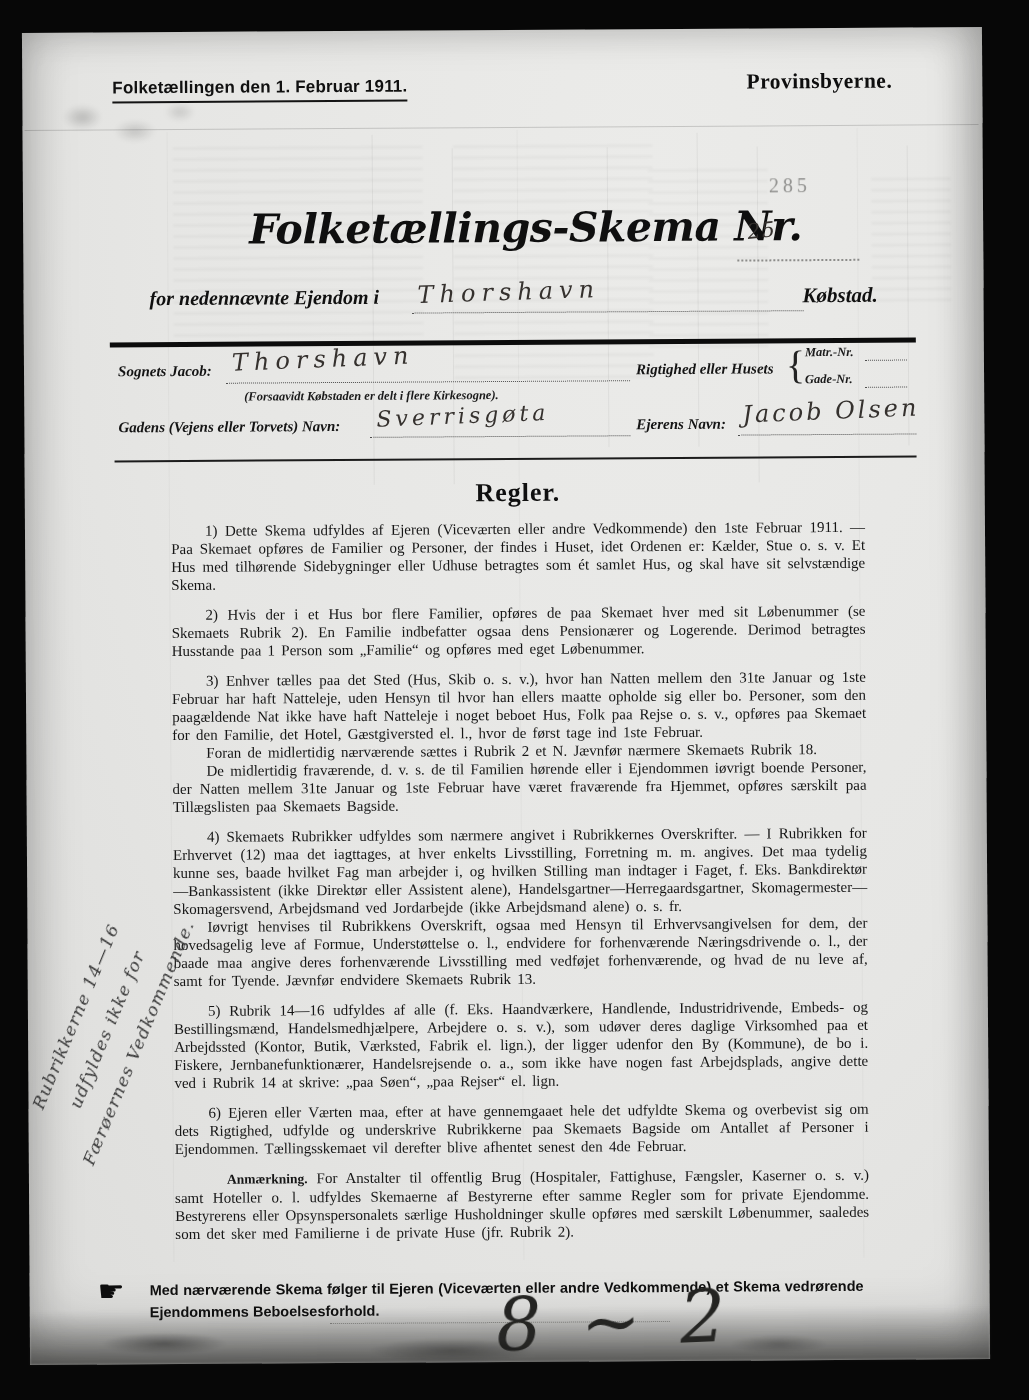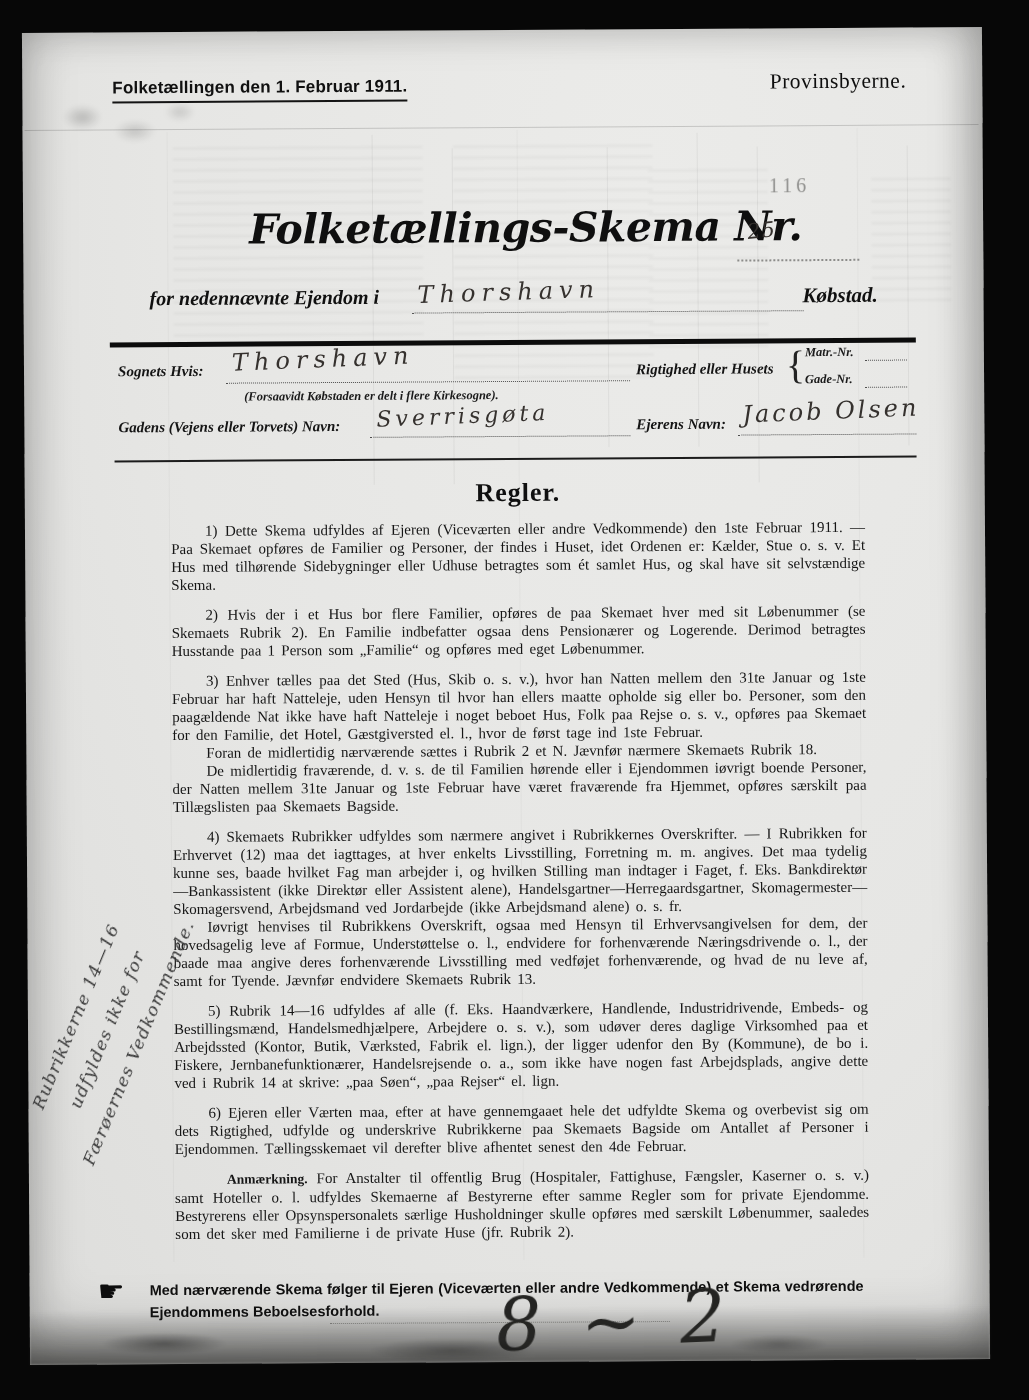--- a/index.html
+++ b/index.html
@@ -19,21 +19,21 @@
   .gblob{position:absolute;background:repeating-linear-gradient(rgba(0,0,0,0.055) 0 3px,transparent 3px 11px);
          filter:blur(1.3px);opacity:.55;}
   .gink{position:absolute;filter:blur(2.5px);opacity:.5;
         background:
           radial-gradient(ellipse 28px 18px at 20% 45%, rgba(0,0,0,0.38), transparent 70%),
           radial-gradient(ellipse 30px 16px at 55% 60%, rgba(0,0,0,0.30), transparent 70%),
           radial-gradient(ellipse 22px 14px at 85% 40%, rgba(0,0,0,0.26), transparent 70%);}
   
   .hdr-left{left:90px;top:46px;font-family:"Liberation Sans",sans-serif;font-weight:bold;
             font-size:17px;color:#101010;border-bottom:2px solid #141414;padding-bottom:3px;letter-spacing:.2px;}
-  .hdr-right{right:76px;top:41px;font-weight:normal;font-size:21.5px;color:#0e0e0e;letter-spacing:.5px;}
+  .hdr-right{right:90px;top:41px;font-weight:bold;font-size:21.5px;color:#0e0e0e;letter-spacing:.5px;}
   .ghost-rule{left:2px;top:97px;width:954px;height:1px;background:rgba(0,0,0,0.16);}
   .stamp{left:746px;top:146px;font-size:20px;color:#90908e;letter-spacing:4px;filter:blur(0.4px);}
   
   .title-main{left:226px;top:174px;font-family:"DejaVu Serif",serif;font-weight:bold;font-style:italic;
               font-size:41px;color:#0f0f0f;letter-spacing:-0.5px;white-space:nowrap;}
   .hw{font-family:"DejaVu Serif",serif;font-style:italic;color:#35312e;white-space:nowrap;}
   .title-num{left:724px;top:190px;font-size:21px;transform:rotate(-6deg);letter-spacing:1px;}
   .num-underline{left:714px;top:231px;width:122px;border-bottom:2px dotted #8c8c8a;}
   .sub-prefix{left:126px;top:255px;font-weight:bold;font-style:italic;font-size:20px;color:#101010;white-space:nowrap;}
   .sub-val{left:394px;top:248px;font-size:24px;letter-spacing:6px;transform:rotate(-1.5deg);}
@@ -105,34 +105,34 @@
     <div class="gcol abs" style="left:884px;top:118px;height:300px;"></div>
     <div class="gblob abs" style="left:150px;top:115px;width:250px;height:200px;"></div>
     <div class="gblob abs" style="left:430px;top:115px;width:200px;height:235px;"></div>
     <div class="gblob abs" style="left:625px;top:140px;width:120px;height:185px;"></div>
     <div class="gblob abs" style="left:848px;top:150px;width:80px;height:130px;"></div>
 
     <div class="hdr-left abs">Folketællingen den 1. Februar 1911.</div>
     <div class="hdr-right abs">Provinsbyerne.</div>
     <div class="ghost-rule abs"></div>
 
-    <div class="stamp abs">116</div>
+    <div class="stamp abs">285</div>
 
     <div class="title-main abs">Folketællings-Skema Nr.</div>
     <div class="hw title-num abs">25</div>
     <div class="num-underline abs"></div>
 
     <div class="sub-prefix abs">for nedennævnte Ejendom i</div>
     <div class="hw sub-val abs">Thorshavn</div>
     <div class="sub-leader abs"></div>
     <div class="sub-suffix abs">Købstad.</div>
 
     <div class="thick-rule abs"></div>
 
-    <div class="f-label sogn-label abs">Sognets Hvis:</div>
+    <div class="f-label sogn-label abs">Sognets Jacob:</div>
     <div class="hw sogn-value abs">Thorshavn</div>
     <div class="leader sogn-leader abs"></div>
     <div class="f-label gaard-label abs">Rigtighed eller Husets</div>
     <div class="f-label brace abs">{</div>
     <div class="f-small matr-label abs">Matr.-Nr.</div>
     <div class="leader matr-leader abs"></div>
     <div class="f-small gadenr-label abs">Gade-Nr.</div>
     <div class="leader gadenr-leader abs"></div>
     <div class="f-small sogn-note abs">(Forsaavidt Købstaden er delt i flere Kirkesogne).</div>
     <div class="f-label gade-label abs">Gadens (Vejens eller Torvets) Navn:</div>

